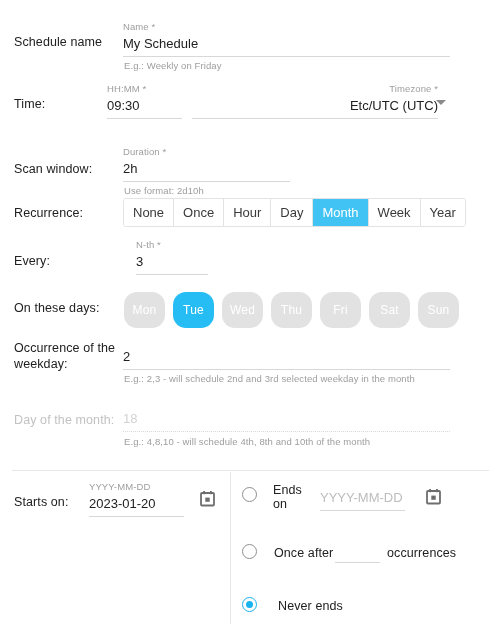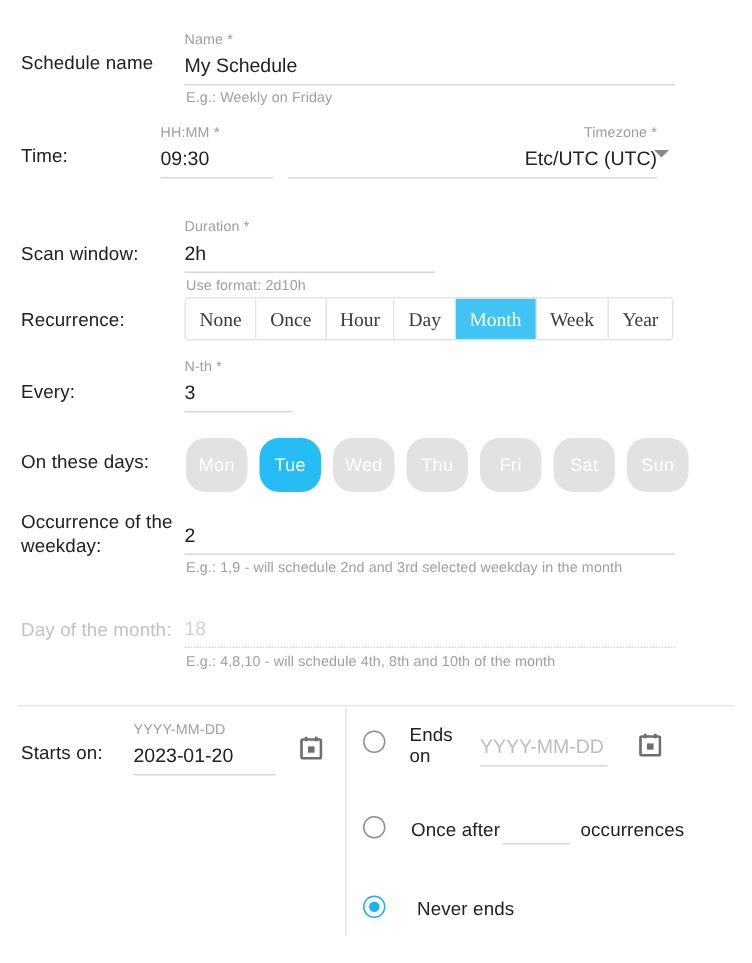--- a/index.html
+++ b/index.html
@@ -89,21 +89,20 @@
     align-items: center;
     justify-content: center;
     font-size: 13px;
     color: #3a3a3a;
     background: #fff;
     border-right: 1px solid #e3e3e3;
     padding: 0 9px;
     height: 100%;
     cursor: pointer;
     white-space: nowrap;
-    font-family: Liberation Serif, serif;
   }
   .seg .segbtn:last-child { border-right: none; }
   .seg .segbtn.active { background: #41c3f4; color: #ffffff; }
 
   
   .chips { position: absolute; display: flex; gap: 8px; }
   .chip {
     width: 41px; height: 36px;
     border-radius: 13px;
     background: #e2e2e2;
@@ -206,21 +205,21 @@
         <div class="segbtn">Hour</div>
         <div class="segbtn">Day</div>
         <div class="segbtn active">Month</div>
         <div class="segbtn">Week</div>
         <div class="segbtn">Year</div>
       </div>
   </div>
 
   <div class="row" style="top:248px;">
     <div class="label" style="top:6px;">Every:</div>
-    <div class="field" style="left:123px; top:-9px; width:72px;">
+    <div class="field" style="left:136px; top:-9px; width:72px;">
       <span class="flabel">N-th *</span>
       <span class="fvalue">3</span>
       <div class="underline"></div>
     </div>
   </div>
 
   <div class="row" style="top:298px;">
     <div class="label" style="top:3px;">On these days:</div>
     <div class="chips" style="left:124px; top:-6px;" id="day-chips">
         <div class="chip">Mon</div>
@@ -232,21 +231,21 @@
         <div class="chip">Sun</div>
       </div>
   </div>
 
   <div class="row" style="top:340px;">
     <div class="label" style="top:0px; width:105px; line-height:16px;">Occurrence of the weekday:</div>
     <div class="field" style="left:123px; top:5px; width:327px;">
       <span class="fvalue">2</span>
       <div class="underline"></div>
     </div>
-    <div class="hint" style="left:124px; top:33px;">E.g.: 1,9 - will schedule 2nd and 3rd selected weekday in the month</div>
+    <div class="hint" style="left:124px; top:33px;">E.g.: 2,3 - will schedule 2nd and 3rd selected weekday in the month</div>
   </div>
 
   <div class="row" style="top:412px;">
     <div class="label disabled" style="top:1px;">Day of the month:</div>
     <div class="field" style="left:123px; top:-5px; width:327px;">
       <span class="fvalue dis">18</span>
       <div class="underline dotted"></div>
     </div>
     <div class="hint" style="left:124px; top:24px;">E.g.: 4,8,10 - will schedule 4th, 8th and 10th of the month</div>
   </div>

